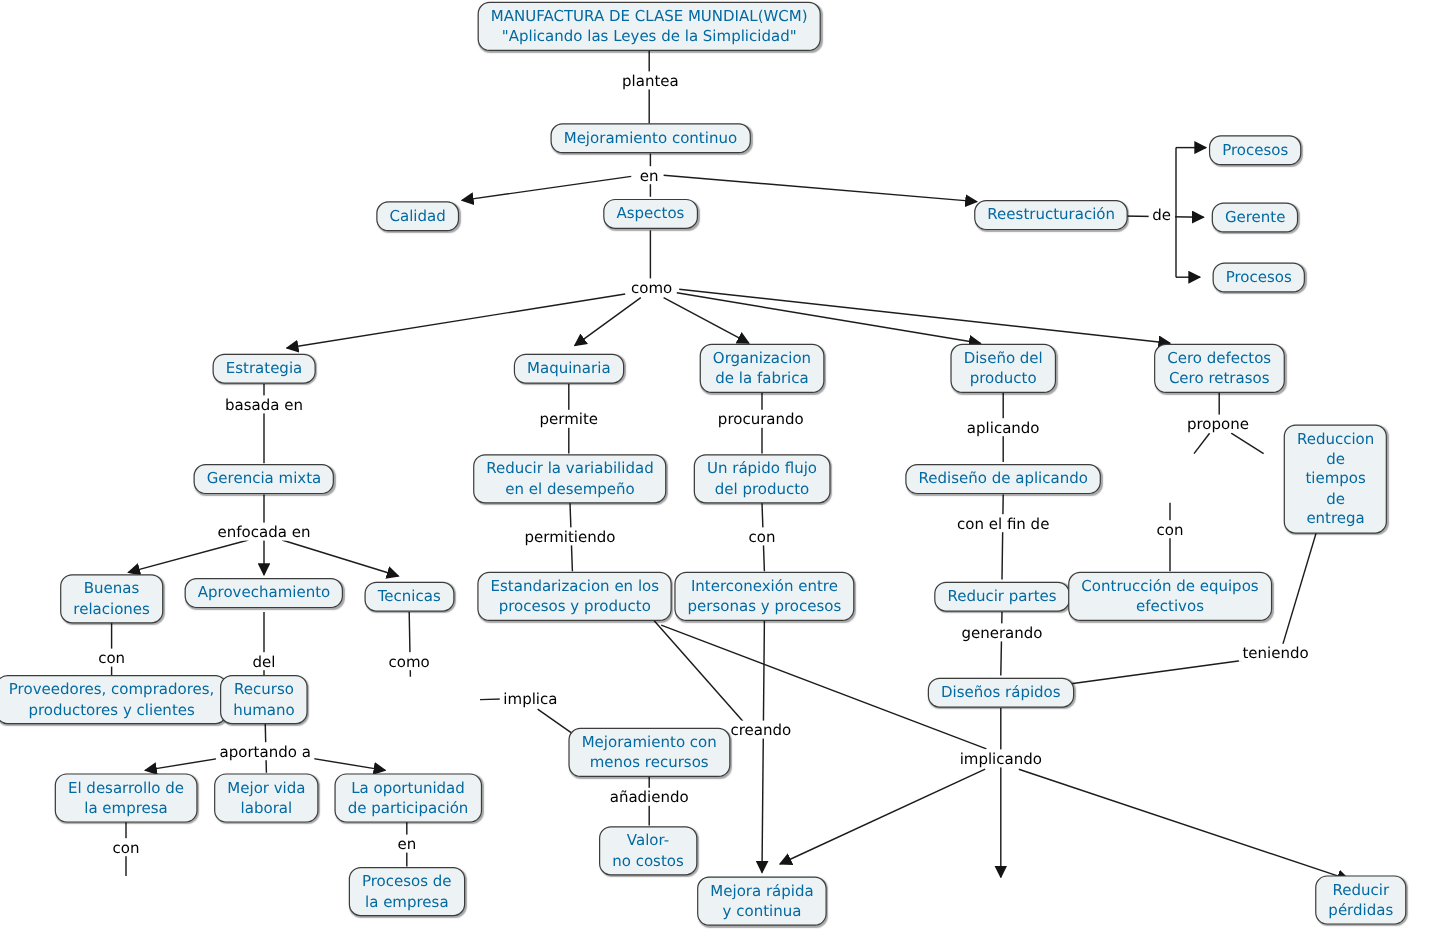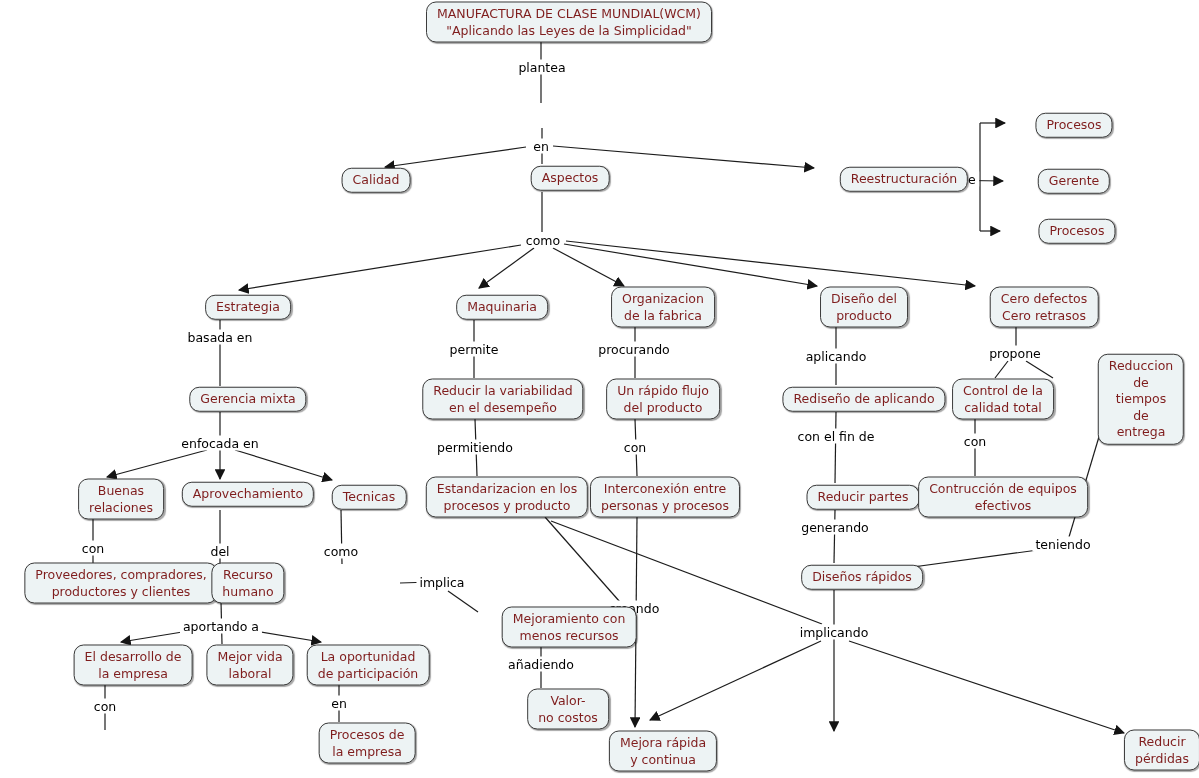--- a/index.html
+++ b/index.html
@@ -13,24 +13,23 @@
   #edges{position:absolute;left:0;top:0;z-index:1;}
   #edges line{stroke:#1c1c1c;stroke-width:1.2;}
   .node{
     position:absolute;z-index:3;
     transform:translate(-50%,-50%);
     background:#edf3f4;
     border:1.4px solid #3c3c3c;
     border-radius:10px;
     box-shadow:1px 1px 1px rgba(0,0,0,0.35);
     padding:3px 10px;
-    font-size:12.5px;line-height:1.32;color:#7f1d1d;
+    font-size:12.5px;line-height:1.32;color:#0369a1;
     text-align:center;white-space:pre-line;
     cursor:default;
-    margin-left:28px;
   }
   .link-label{
     position:absolute;z-index:2;
     transform:translate(-50%,-50%);
     background:#ffffff;
     padding:0 3px;
     font-size:12.5px;color:#000;
     white-space:nowrap;
     cursor:default;
   }
@@ -93,20 +92,21 @@
       <line x1="1038" y1="550" x2="891" y2="570"></line>
       <line x1="935" y1="180" x2="1003" y2="181" marker-end="url(#arr)"></line>
       <line x1="980" y1="123" x2="980" y2="231"></line>
       <line x1="980" y1="123" x2="1005" y2="123" marker-end="url(#arr)"></line>
       <line x1="980" y1="231" x2="1000" y2="231" marker-end="url(#arr)"></line>
     </g>
   </svg>
 
   <div class="node" style="left:541px;top:22px">MANUFACTURA DE CLASE MUNDIAL(WCM)
 "Aplicando las Leyes de la Simplicidad"</div>
+  <div class="node" style="left:542px;top:115px">Mejoramiento continuo</div>
   <div class="node" style="left:348px;top:180px">Calidad</div>
   <div class="node" style="left:542px;top:178px">Aspectos</div>
   <div class="node" style="left:876px;top:179px">Reestructuración</div>
   <div class="node" style="left:1046px;top:125px">Procesos</div>
   <div class="node" style="left:1046px;top:181px">Gerente</div>
   <div class="node" style="left:1049px;top:231px">Procesos</div>
   <div class="node" style="left:220px;top:307px">Estrategia</div>
   <div class="node" style="left:474px;top:307px">Maquinaria</div>
   <div class="node" style="left:635px;top:307px">Organizacion
 de la fabrica</div>
@@ -139,22 +139,20 @@
 del producto</div>
   <div class="node" style="left:637px;top:497px">Interconexión entre
 personas y procesos</div>
   <div class="node" style="left:541px;top:627px">Mejoramiento con
 menos recursos</div>
   <div class="node" style="left:540px;top:709px">Valor-
 no costos</div>
   <div class="node" style="left:836px;top:399px">Rediseño de aplicando</div>
   <div class="node" style="left:835px;top:497px">Reducir partes</div>
   <div class="node" style="left:834px;top:577px">Diseños rápidos</div>
-  <div class="node" style="left:975px;top:399px">Control de la
-calidad total</div>
   <div class="node" style="left:1113px;top:399px">Reduccion de
 tiempos de entrega</div>
   <div class="node" style="left:975px;top:497px">Contrucción de equipos
 efectivos</div>
   <div class="node" style="left:635px;top:751px">Mejora rápida
 y continua</div>
   <div class="node" style="left:1134px;top:750px">Reducir pérdidas</div>
 
   <div class="link-label" style="left:542px;top:67px">plantea</div>
   <div class="link-label" style="left:541px;top:146px">en</div>

